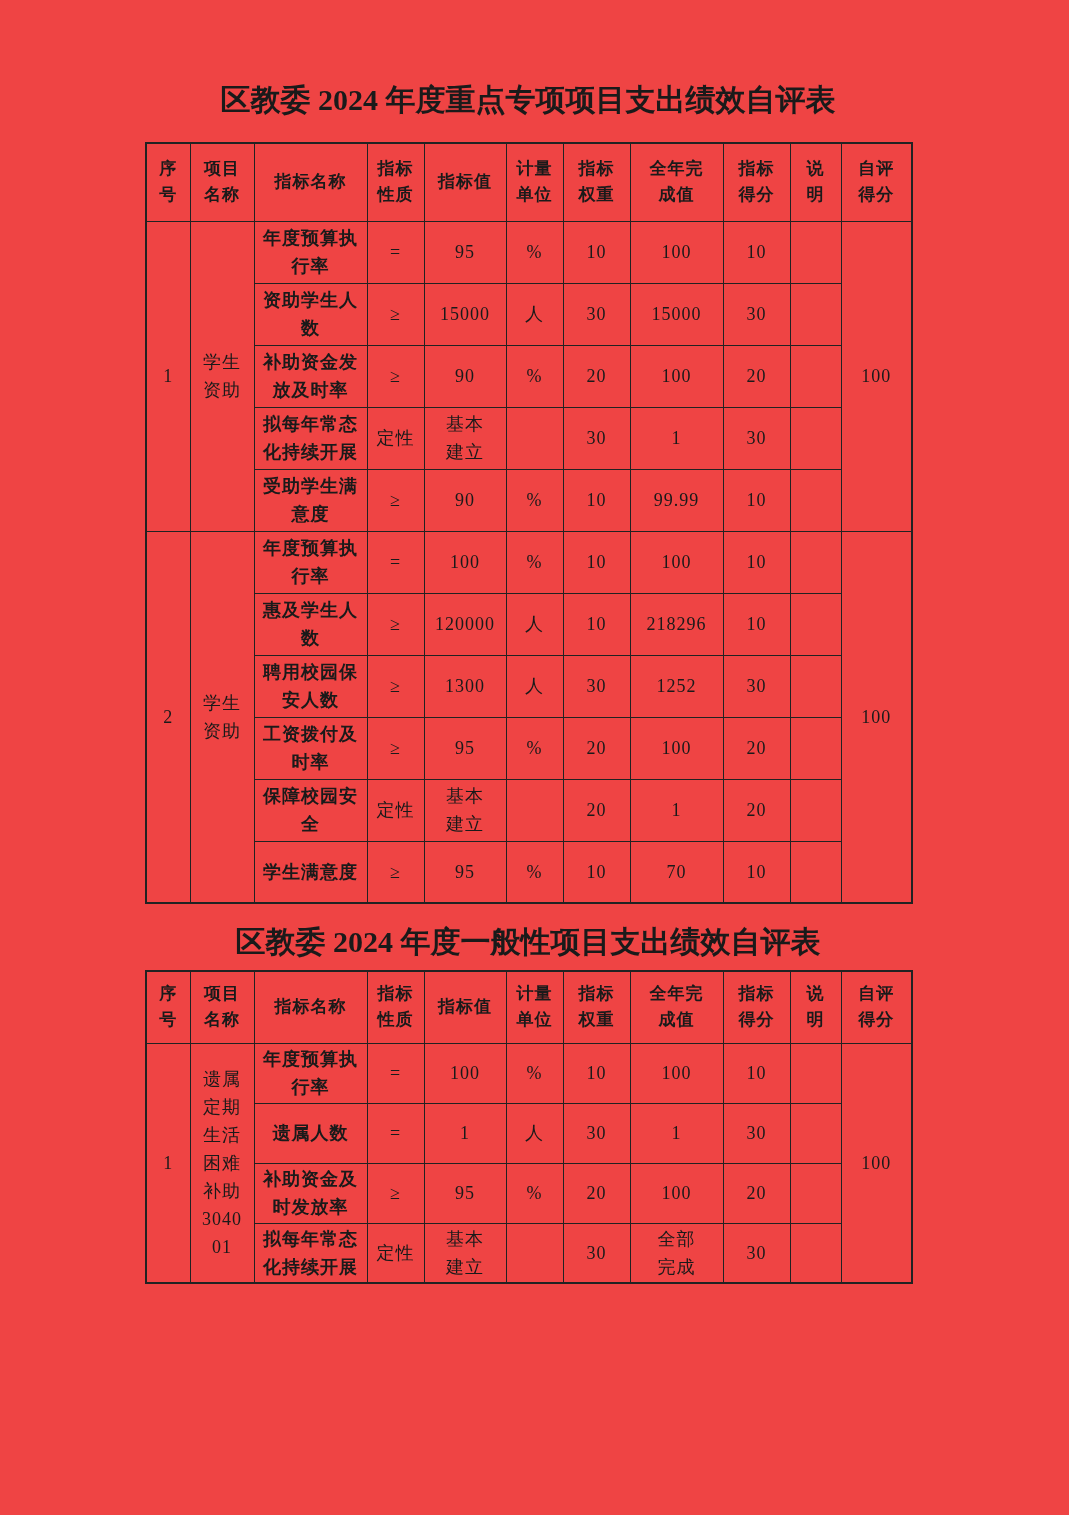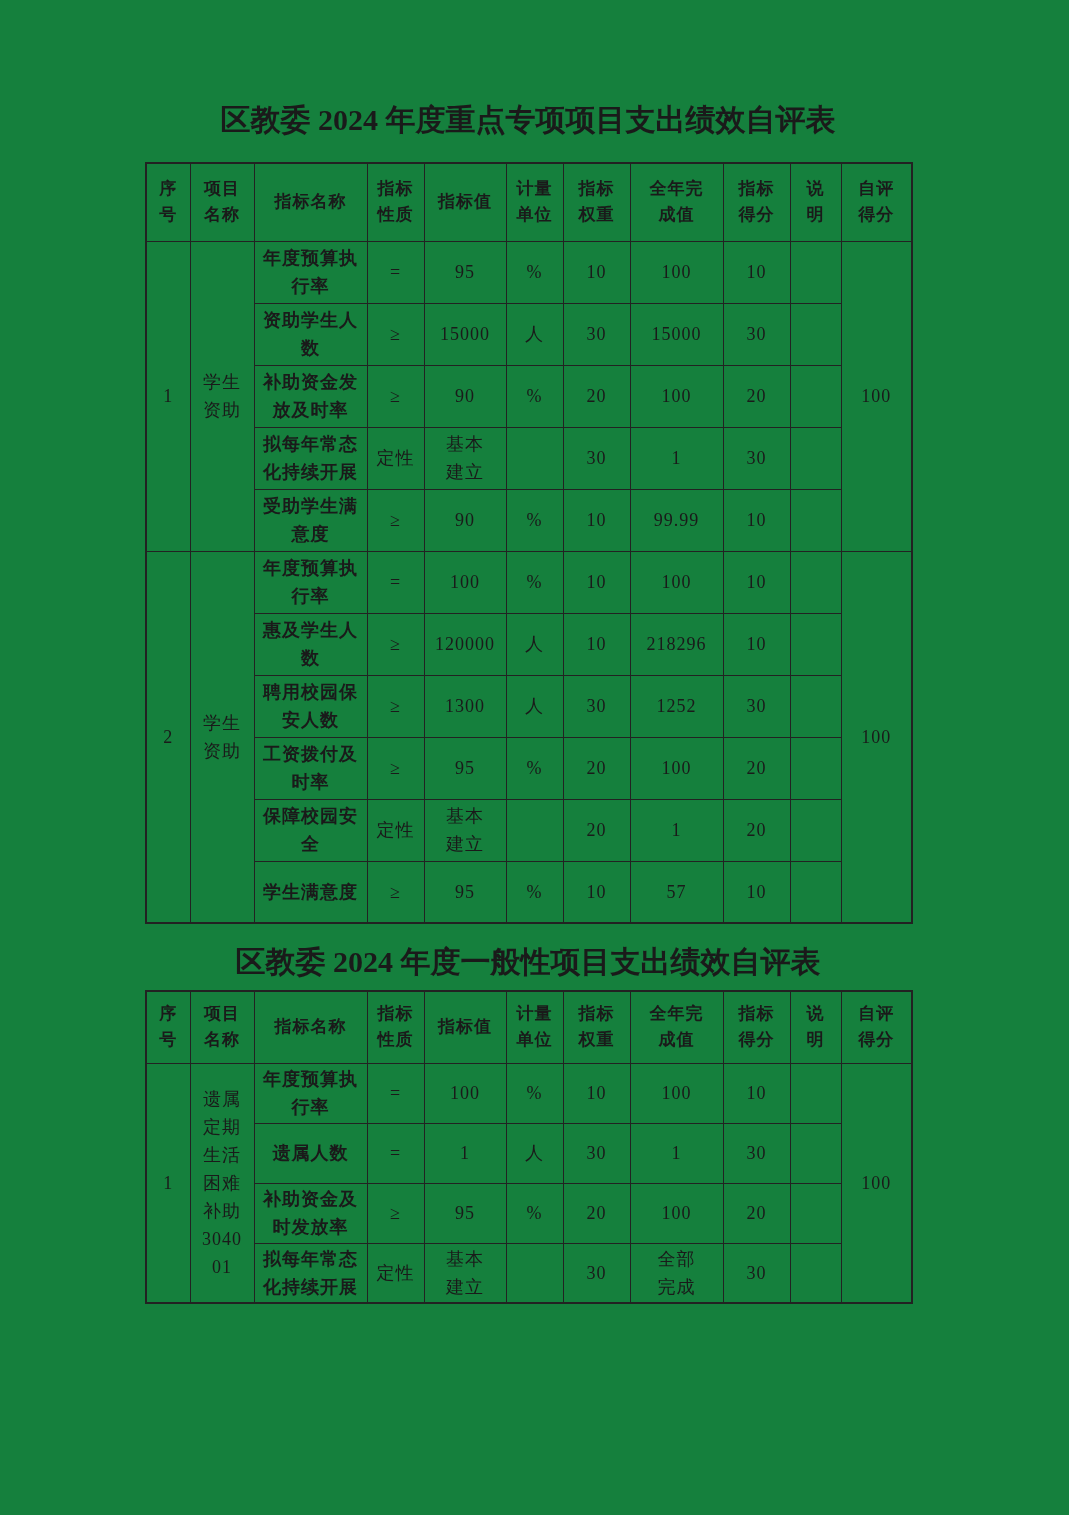--- a/index.html
+++ b/index.html
@@ -1,23 +1,23 @@
 <!DOCTYPE html>
 <html><head>
 <meta charset="utf-8">
 <style>
   html, body { margin: 0; padding: 0; background: #ffffff; }
   .page {
     position: relative;
     width: 1069px;
     height: 1515px;
     margin: 0 auto;
-    background: #15803d;
+    background: #ef4444;
     box-sizing: border-box;
-    padding-top: 98px;
+    padding-top: 78px;
     font-family: "Liberation Serif", "DejaVu Serif", serif;
     color: #1a1a1a;
   }
   .doc-title {
     width: 766px;
     margin: 0 0 20px 145px;
     text-align: center;
     font-size: 30px;
     line-height: 44px;
     font-weight: bold;
@@ -224,21 +224,21 @@
             <td class="cell-actual">1</td>
             <td class="cell-score">20</td>
             <td class="cell-note"></td>
           </tr>
           <tr>
             <td class="cell-indicator">学生满意度</td>
             <td class="cell-nature">≥</td>
             <td class="cell-target">95</td>
             <td class="cell-unit">%</td>
             <td class="cell-weight">10</td>
-            <td class="cell-actual">57</td>
+            <td class="cell-actual">70</td>
             <td class="cell-score">10</td>
             <td class="cell-note"></td>
           </tr>
         </tbody>
       </table>
       <div class="doc-title second">区教委 2024 年度一般性项目支出绩效自评表</div>
       <table class="eval t2">
         <colgroup>
           <col style="width: 44px;">
           <col style="width: 64px;">

